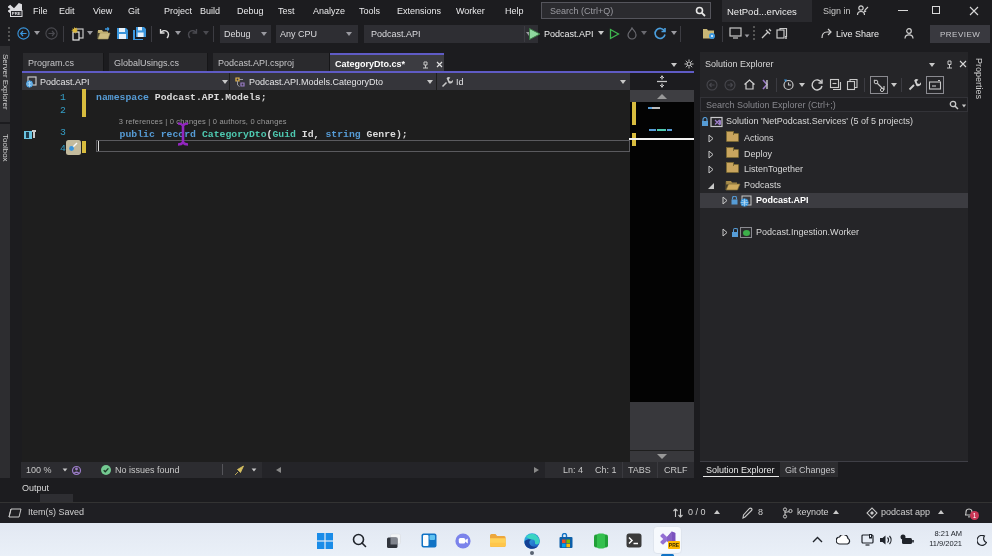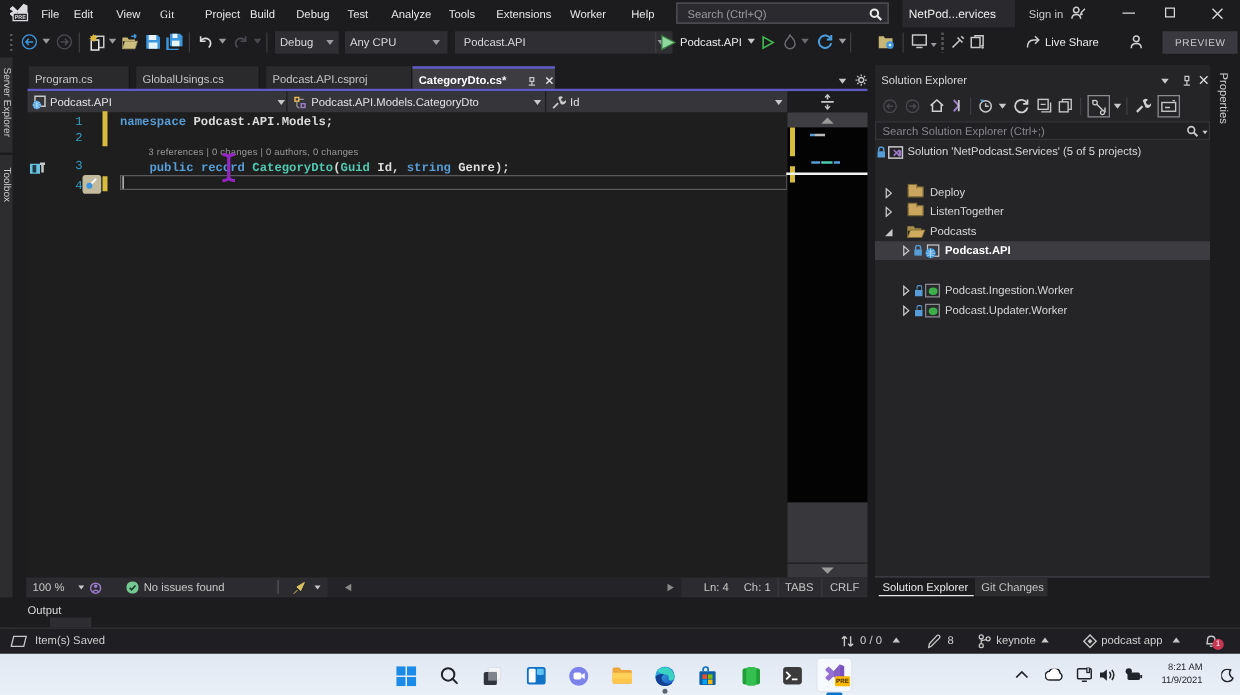--- a/index.html
+++ b/index.html
@@ -30,21 +30,21 @@
 <div class="abs" id="titlebar" style="left:0;top:0;width:992px;height:22px;background:#1c1c1f;">
 
   <svg class="abs" style="left:7px;top:2px;" width="17" height="16" viewBox="0 0 17 16">
     <path d="M1 4.5 L3.2 2.8 L7 6.3 L11.8 1 L15 2.3 V11.7 L11.8 13 L7 7.7 L3.2 11.2 L1 9.5 V8.5 L3.5 7 L1 5.5 Z" fill="#dcdce0"></path>
     <rect x="3.5" y="8.5" width="11.5" height="6" fill="#26262a" stroke="#dcdce0" stroke-width="1"></rect>
     <text x="9.2" y="13.3" font-size="4.3" fill="#dcdce0" text-anchor="middle" font-family="Liberation Sans" font-weight="bold">PRE</text>
   </svg>
   <div class="abs menu" style="left:33px;">File</div>
   <div class="abs menu" style="left:59px;">Edit</div>
   <div class="abs menu" style="left:93px;">View</div>
-  <div class="abs menu" style="left:128px;font-family:Liberation Serif, serif;">Git</div>
+  <div class="abs menu" style="left:128px;">Git</div>
   <div class="abs menu" style="left:164px;">Project</div>
   <div class="abs menu" style="left:200px;">Build</div>
   <div class="abs menu" style="left:237px;">Debug</div>
   <div class="abs menu" style="left:278px;">Test</div>
   <div class="abs menu" style="left:313px;">Analyze</div>
   <div class="abs menu" style="left:359px;">Tools</div>
   <div class="abs menu" style="left:397px;">Extensions</div>
   <div class="abs menu" style="left:456px;">Worker</div>
   <div class="abs menu" style="left:505px;">Help</div>
 
@@ -410,20 +410,27 @@
         <rect x="1" y="4" width="6" height="5" fill="#569cd6"></rect>
         <path d="M2 4 V2.5 a2 2 0 0 1 4 0 V4" fill="none" stroke="#569cd6" stroke-width="1.2"></path>
       </svg>
     <svg class="abs" style="left:10px;top:2px;" width="13" height="12" viewBox="0 0 13 12">
       <rect x="1" y="1.5" width="11" height="9" fill="none" stroke="#c8c8cc" stroke-width="1.2"></rect>
       <path d="M5 4 L9.5 8.5 M9.5 4 L5 8.5" stroke="#9b7cc8" stroke-width="1.2"></path>
       <path d="M9 3.5 l2 1 v4 l-2 1 z" fill="#9b7cc8"></path>
     </svg>
     <span class="abs" style="left:26px;top:2px;">Solution 'NetPodcast.Services' (5 of 5 projects)</span>
   </div>
+  <div class="abs row" style="top:79px;">
+    <svg class="abs arr" style="left:8px;top:3px;" width="6" height="9" viewBox="0 0 6 9">
+        <path d="M1 1 L5 4.5 L1 8 Z" fill="none" stroke="#c8c8c8" stroke-width="1"></path>
+      </svg>
+    <div class="abs fold" style="left:26px;top:2px;"></div>
+    <span class="abs" style="left:44px;top:2px;">Actions</span>
+  </div>
   <div class="abs row" style="top:95px;">
     <svg class="abs arr" style="left:8px;top:3px;" width="6" height="9" viewBox="0 0 6 9">
         <path d="M1 1 L5 4.5 L1 8 Z" fill="none" stroke="#c8c8c8" stroke-width="1"></path>
       </svg>
     <div class="abs fold" style="left:26px;top:2px;"></div>
     <span class="abs" style="left:44px;top:2px;">Deploy</span>
   </div>
   <div class="abs row" style="top:110px;">
     <svg class="abs arr" style="left:8px;top:3px;" width="6" height="9" viewBox="0 0 6 9">
         <path d="M1 1 L5 4.5 L1 8 Z" fill="none" stroke="#c8c8c8" stroke-width="1"></path>
@@ -456,28 +463,20 @@
       </svg>
     <span class="abs" style="left:56px;top:2px;font-weight:bold;color:#fff;">Podcast.API</span>
   </div>
   <div class="abs row" style="top:173px;">
     <svg class="abs arr" style="left:22px;top:3px;" width="6" height="9" viewBox="0 0 6 9">
         <path d="M1 1 L5 4.5 L1 8 Z" fill="none" stroke="#c8c8c8" stroke-width="1"></path>
       </svg>
     <div class="abs lock2"></div>
       <div class="abs csproj"></div>
     <span class="abs" style="left:56px;top:2px;">Podcast.Ingestion.Worker</span>
-  </div>
-  <div class="abs row" style="top:189px;">
-    <svg class="abs arr" style="left:22px;top:3px;" width="6" height="9" viewBox="0 0 6 9">
-        <path d="M1 1 L5 4.5 L1 8 Z" fill="none" stroke="#c8c8c8" stroke-width="1"></path>
-      </svg>
-    <div class="abs lock2"></div>
-      <div class="abs csproj"></div>
-    <span class="abs" style="left:56px;top:2px;">Podcast.Updater.Worker</span>
   </div>
 
   <div class="abs" style="left:0;top:409px;width:268px;height:1px;background:#3f3f46;"></div>
 </div>
 
 <div class="abs" style="left:700px;top:462px;width:268px;height:16px;font-size:9px;">
   <div class="abs" style="left:6px;top:3px;color:#e8e8e8;">Solution Explorer</div>
   <div class="abs" style="left:3px;top:14px;width:76px;height:1px;background:#e8e8e8;"></div>
   <div class="abs" style="left:80px;top:0px;width:58px;height:15px;background:#2d2d30;">
     <div class="abs" style="left:5px;top:3px;color:#c5c5c8;">Git Changes</div>

